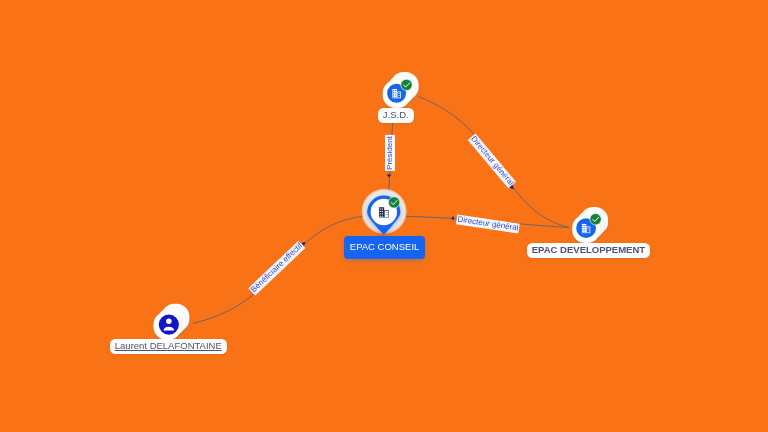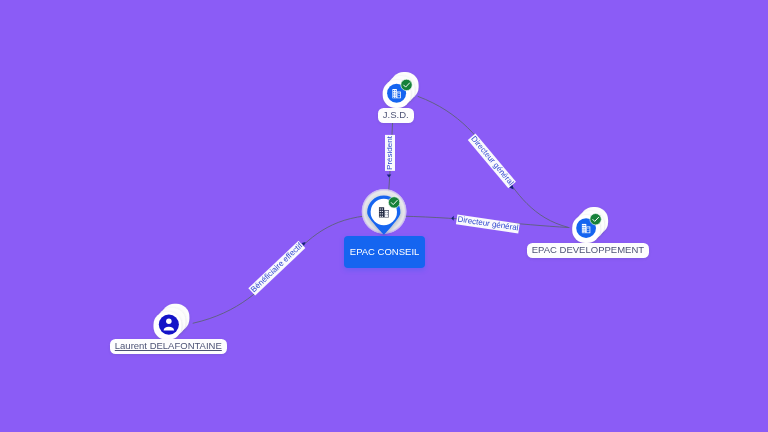--- a/index.html
+++ b/index.html
@@ -1,28 +1,28 @@
 <!DOCTYPE html>
 <html><head>
 <meta charset="utf-8">
 <style>
   html,body{margin:0;padding:0;}
   body{width:768px;height:432px;background:#f9f9fd;overflow:hidden;
        font-family:"Liberation Sans",sans-serif;
        -webkit-font-smoothing:antialiased;text-rendering:optimizeLegibility;}
-  #stage{position:relative;width:768px;height:432px;background:#8b5cf6;text-align:right;}
+  #stage{position:relative;width:768px;height:432px;background:#f97316;text-align:right;}
   .edges{position:absolute;left:0;top:0;width:768px;height:432px;}
   .node{position:absolute;}
   .nodeart{position:absolute;left:0;top:0;overflow:visible;}
   .nlabel{position:absolute;background:#fdfdfe;border-radius:5.5px;color:#4d5375;
       opacity:0.999;
       font-size:9.5px;line-height:14.8px;white-space:nowrap;height:14.8px;
       padding:0 5.2px;box-shadow:0 1px 2.6px rgba(70,74,110,.16);
       display:flex;align-items:center;justify-content:center;}
-  .nlabel.sel{background:#1565f0;color:#ffffff;font-size:9.5px;height:32px;
+  .nlabel.sel{background:#1565f0;color:#ffffff;font-size:9.5px;height:23px;
       line-height:15.3px;padding:0 6px;letter-spacing:0;
       box-shadow:0 2px 5px rgba(21,101,240,.28);border-radius:4px;}
   .elabel{position:absolute;color:#3148cf;font-size:8px;white-space:nowrap;
       transform-origin:50% 50%;line-height:10px;padding:0 1px;
       background:#f9f9fd;}
 </style>
 </head>
 <body>
 
 <div id="stage">
@@ -120,21 +120,21 @@
             <rect x="172" y="110" width="16" height="16"></rect>
           <rect x="145" y="158" width="16" height="16"></rect>
             <rect x="172" y="158" width="16" height="16"></rect>
         </g>
       </g>
       <g>
         <circle cx="595.6" cy="219.2" r="5.7" fill="#16813a" stroke="#e8f6ec" stroke-width="0.7"></circle>
         <path d="M592.8,219.4 l1.9,2.0 l4.0,-4.2" fill="none" stroke="#ffffff" stroke-width="0.95" stroke-linecap="round" stroke-linejoin="round"></path>
       </g>
     </svg>
-    <div class="nlabel" style="left:526.6px;top:242.9px;">EPAC DEVELOPPEMENT</div>
+    <div class="nlabel" style="left:526.6px;top:242.9px;font-weight:bold;">EPAC DEVELOPPEMENT</div>
   </div>
 
   <div class="node">
     <svg class="nodeart" width="768" height="432" viewBox="0 0 768 432">
       <g>
         <rect x="161.4" y="303.8" width="28" height="28" rx="13.0" fill="#fdfdfd" filter="url(#cardsh)"></rect>
         <rect x="157.5" y="307.8" width="28" height="28" rx="13.0" fill="#fdfdfd" filter="url(#cardsh)"></rect>
         <rect x="153.5" y="311.8" width="28" height="28" rx="13.0" fill="#ffffff" filter="url(#cardsh)"></rect>
       </g>
       <circle cx="168.85" cy="324.6" r="10.05" fill="#1414c8"></circle>

